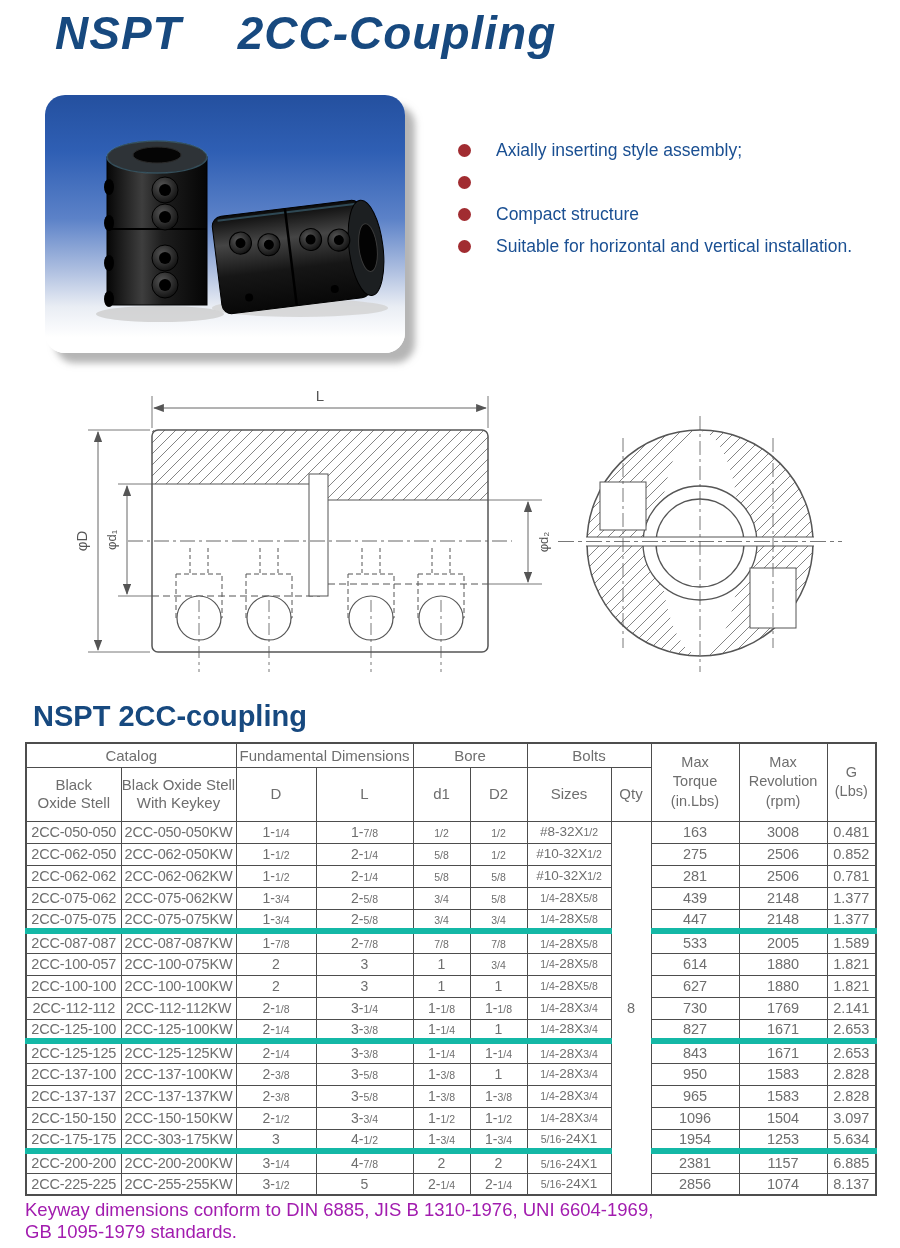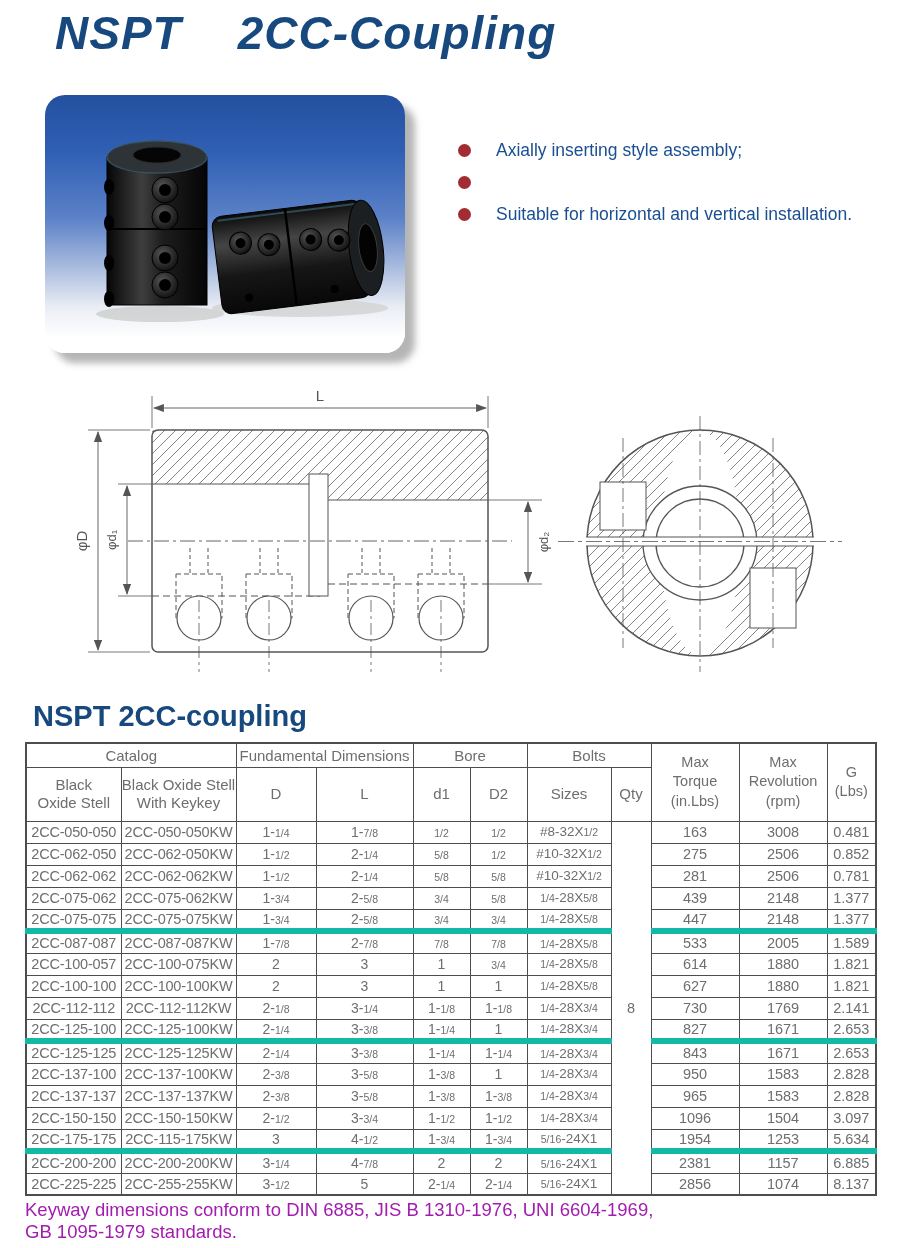--- a/index.html
+++ b/index.html
@@ -132,20 +132,24 @@
     </svg>
   </div>
 
   <ul class="features">
       <li>
         <span class="dot"></span>
         <span class="ftxt">Axially inserting style assembly;</span>
       </li>
       <li>
         <span class="dot"></span>
+      </li>
+      <li>
+        <span class="dot"></span>
+        <span class="ftxt">Compact structure</span>
       </li>
       <li>
         <span class="dot"></span>
         <span class="ftxt">Suitable for horizontal and vertical installation.</span>
       </li>
     </ul>
 
   <svg class="drawings" width="850" height="318" viewBox="0 0 850 318">
     <defs>
       <pattern id="hatch" width="11" height="11" patternUnits="userSpaceOnUse">
@@ -452,21 +456,21 @@
             <td class="dim">3-<span class="fr">3/4</span></td>
             <td class="bore">1-<span class="fr">1/2</span></td>
             <td class="bore">1-<span class="fr">1/2</span></td>
             <td class="sizes"><span class="fr">1/4</span>-28X<span class="fr">3/4</span></td>
             <td class="num">1096</td>
             <td class="num">1504</td>
             <td class="num">3.097</td>
           </tr>
           <tr class="group-end">
             <td class="cat">2CC-175-175</td>
-            <td class="cat">2CC-115-175KW</td>
+            <td class="cat">2CC-303-175KW</td>
             <td class="dim">3</td>
             <td class="dim">4-<span class="fr">1/2</span></td>
             <td class="bore">1-<span class="fr">3/4</span></td>
             <td class="bore">1-<span class="fr">3/4</span></td>
             <td class="sizes"><span class="fr">5/16</span>-24X1</td>
             <td class="num">1954</td>
             <td class="num">1253</td>
             <td class="num">5.634</td>
           </tr>
           <tr>

